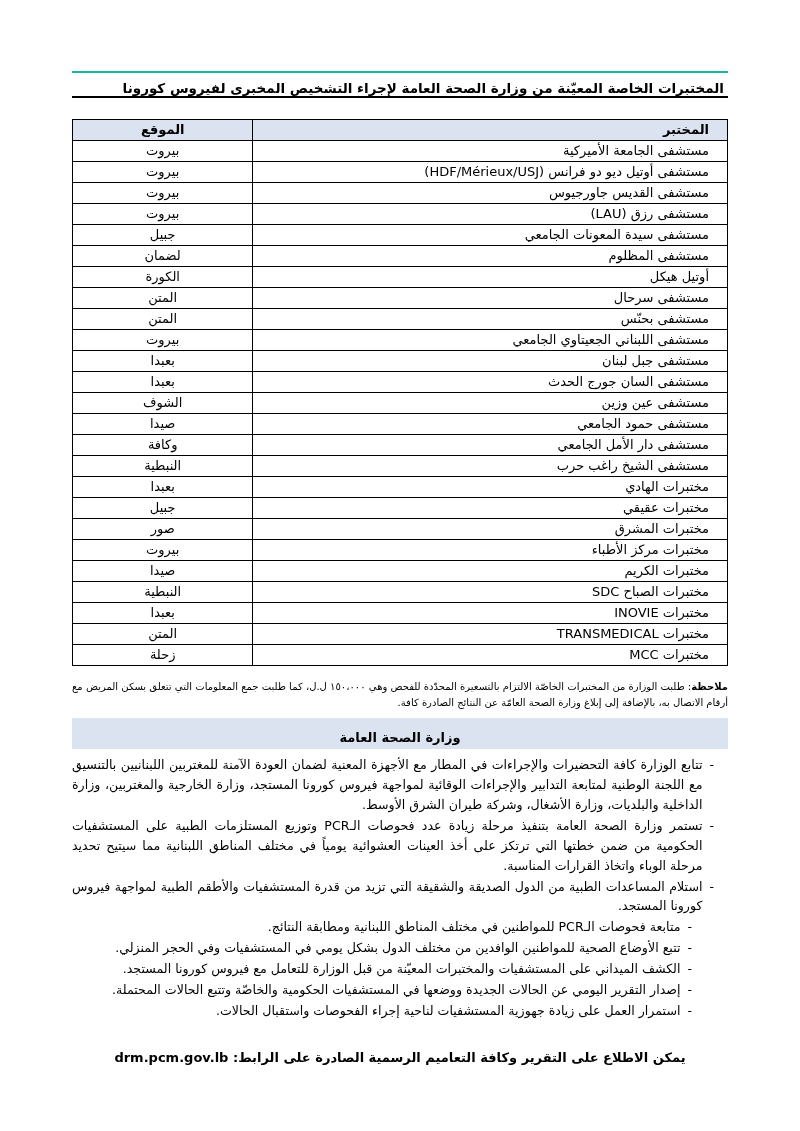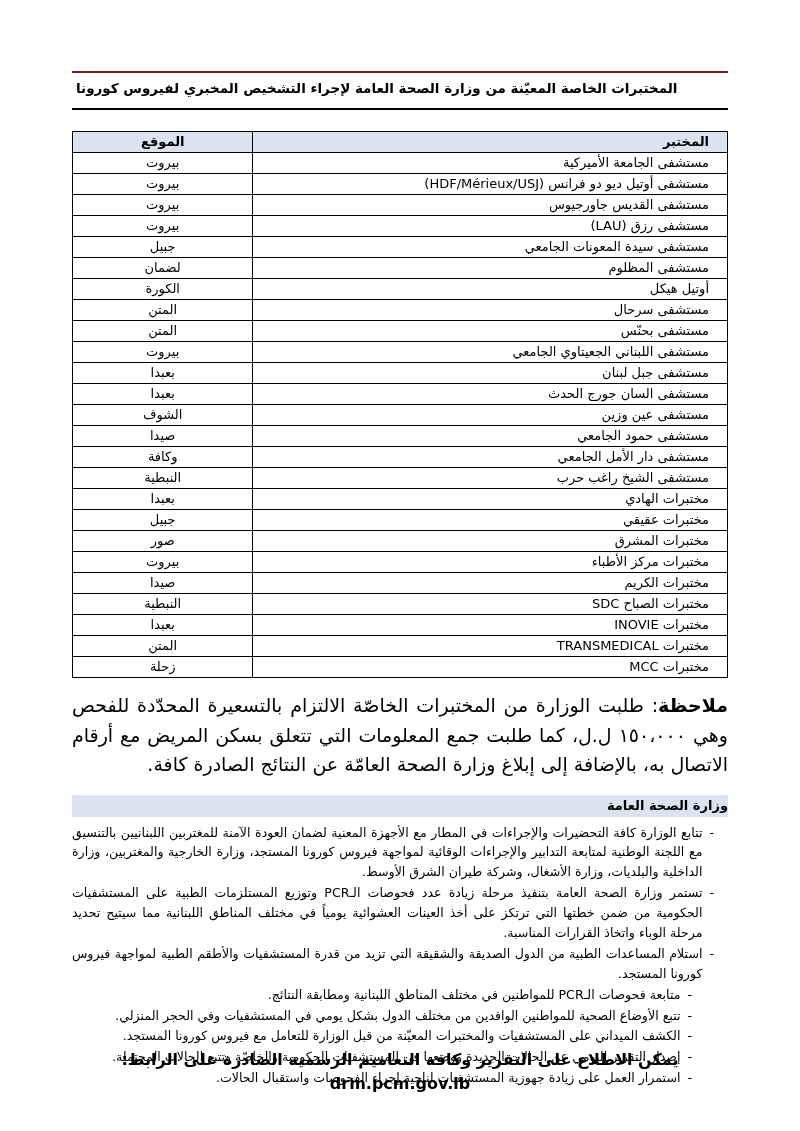--- a/index.html
+++ b/index.html
@@ -20,24 +20,24 @@
   }
   .content {
     position: absolute;
     top: 0;
     right: 72px;
     left: 72px;
   }
   
   .title-block {
     margin-top: 71px;
-    border-top: 2px solid #7f1d1d;
+    border-top: 2px solid #14b8a6;
     border-bottom: 2px solid #000;
-    padding: 7px 4px 12px 4px;
-    text-align: left;
+    padding: 7px 4px 0 4px;
+    text-align: right;
   }
   .title-block h1 {
     margin: 0;
     font-size: 13.5px;
     font-weight: bold;
     line-height: 1.2;
   }
   
   table.labs {
     width: 100%;
@@ -56,43 +56,43 @@
   }
   table.labs th {
     background: #dce3f0;
     font-weight: bold;
   }
   th.lab-col, td.lab-cell { width: 75%; text-align: right; }
   th.loc-col, td.loc-cell { width: 25%; text-align: center; }
   
   .note {
     margin: 13px 0 0 0;
-    font-size: 19px;
+    font-size: 10px;
     line-height: 1.55;
     text-align: justify;
   }
   .note b { font-weight: bold; }
   
   .section-header {
     margin-top: 21px;
     border-top: 2px solid #000;
     border-bottom: 2px solid #000;
     padding: 5px 0 6px 0;
     text-align: center;
     font-size: 13px;
     font-weight: bold;
   }
   
   .ministry-bar {
-    margin-top: 15px;
+    margin-top: 8px;
     background: #dce3f0;
-    text-align: right;
-    font-size: 13px;
-    font-weight: bold;
-    padding: 3px 0 4px 0;
+    text-align: center;
+    font-size: 13px;
+    font-weight: bold;
+    padding: 12px 0 4px 0;
   }
   
   ul.bullets {
     list-style: none;
     margin: 6px 0 0 0;
     padding: 0;
     font-size: 12.6px;
     line-height: 1.58;
   }
   ul.bullets li {
@@ -105,21 +105,21 @@
   ul.bullets li.lvl2 { padding-right: 36px; }
   ul.bullets .dash { flex: 0 0 auto; }
   ul.bullets .btext { flex: 1 1 auto; }
   
   .doc-footer {
     position: absolute;
     right: 72px;
     left: 72px;
     top: 1048px;
     text-align: center;
-    font-size: 16px;
+    font-size: 13px;
     font-weight: bold;
   }
   .doc-footer p { margin: 0 0 10px 0; line-height: 1.5; }
   .ltr { direction: ltr; unicode-bidi: embed; }
 </style>
 </head>
 <body>
 
 <div class="page">
   <div class="content">

